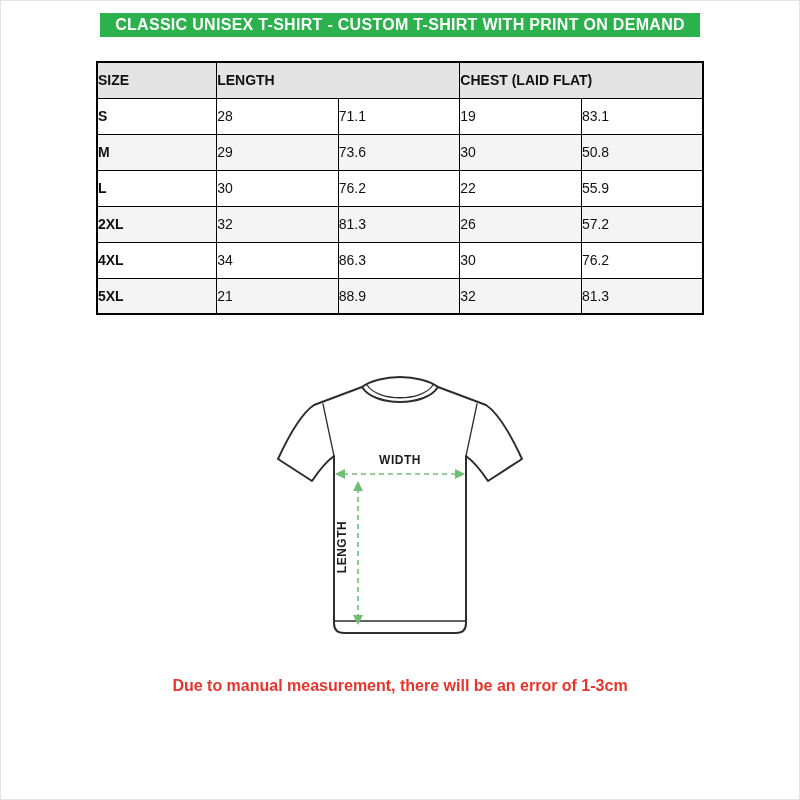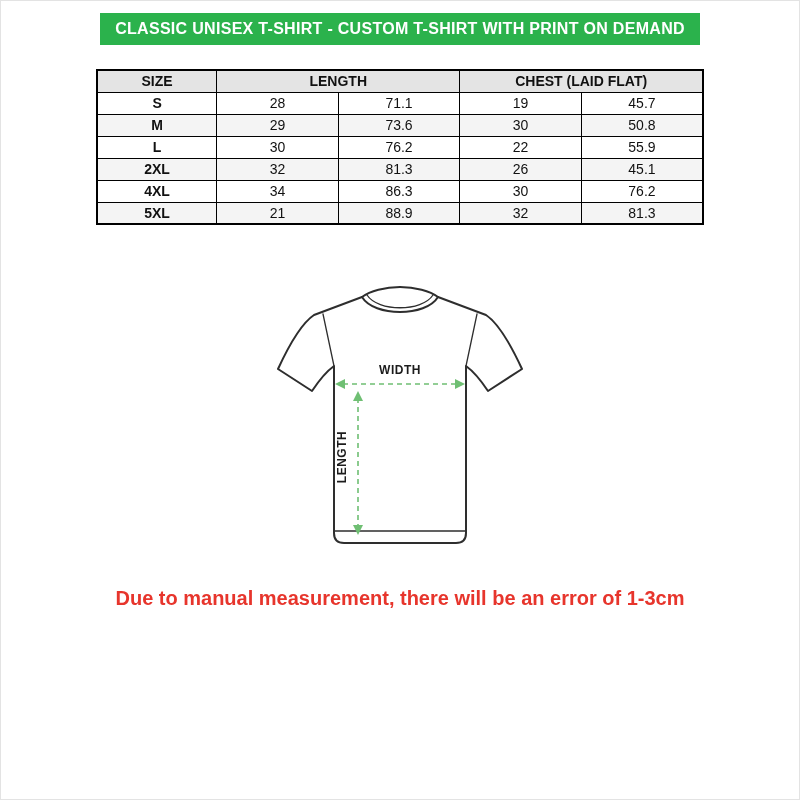--- a/index.html
+++ b/index.html
@@ -10,38 +10,38 @@
     overflow:hidden;
   }
   .page {
     width:800px; height:800px;
     border:1px solid #e3e3e3;
     display:flex; flex-direction:column; align-items:center;
     background:#ffffff;
   }
   .banner {
     margin-top:12px;
-    width:600px; height:32px;
+    width:600px; height:24px;
     display:flex; align-items:center; justify-content:center;
     color:#ffffff;
     font-weight:bold;
     font-size:16px;
     letter-spacing:0.3px;
     text-align:center;
   }
   table.size-table {
     margin-top:24px;
     width:608px;
     border-collapse:collapse;
     border:2px solid #000000;
   }
   .size-table th, .size-table td {
     border:1px solid #000000;
-    height:22px;
-    text-align:center;
+    height:36px;
+    text-align:left;
     vertical-align:middle;
     font-size:14px;
     color:#111111;
   }
   .size-table th {
     background:#e4e4e4;
     font-weight:bold;
   }
   .size-table td:first-child { font-weight:bold; }
   .size-table tbody tr:nth-child(even) td { background:#f4f4f4; }
@@ -52,21 +52,21 @@
   }
   .measure-label {
     font-family:"Liberation Sans", sans-serif;
     font-size:12px;
     font-weight:bold;
     fill:#1c1c1c;
     letter-spacing:0.5px;
   }
   .footer-note {
     margin-top:20px;
-    font-size:20px;
+    font-size:16px;
     font-weight:bold;
     text-align:center;
   }
 </style>
 </head>
 <body>
 
 <div class="page">
 
   <div class="banner" style="background: rgb(43, 178, 76); color: rgb(255, 255, 255);">
@@ -87,42 +87,42 @@
         <th colspan="2">LENGTH</th>
         <th colspan="2">CHEST (LAID FLAT)</th>
       </tr>
     </thead>
     <tbody>
         <tr>
           <td>S</td>
           <td>28</td>
           <td>71.1</td>
           <td>19</td>
-          <td>45.7</td>
+          <td>83.1</td>
         </tr>
         <tr>
           <td>M</td>
           <td>29</td>
           <td>73.6</td>
           <td>30</td>
           <td>50.8</td>
         </tr>
         <tr>
           <td>L</td>
           <td>30</td>
           <td>76.2</td>
           <td>22</td>
           <td>55.9</td>
         </tr>
         <tr>
           <td>2XL</td>
           <td>32</td>
           <td>81.3</td>
           <td>26</td>
-          <td>45.1</td>
+          <td>57.2</td>
         </tr>
         <tr>
           <td>4XL</td>
           <td>34</td>
           <td>86.3</td>
           <td>30</td>
           <td>76.2</td>
         </tr>
         <tr>
           <td>5XL</td>

